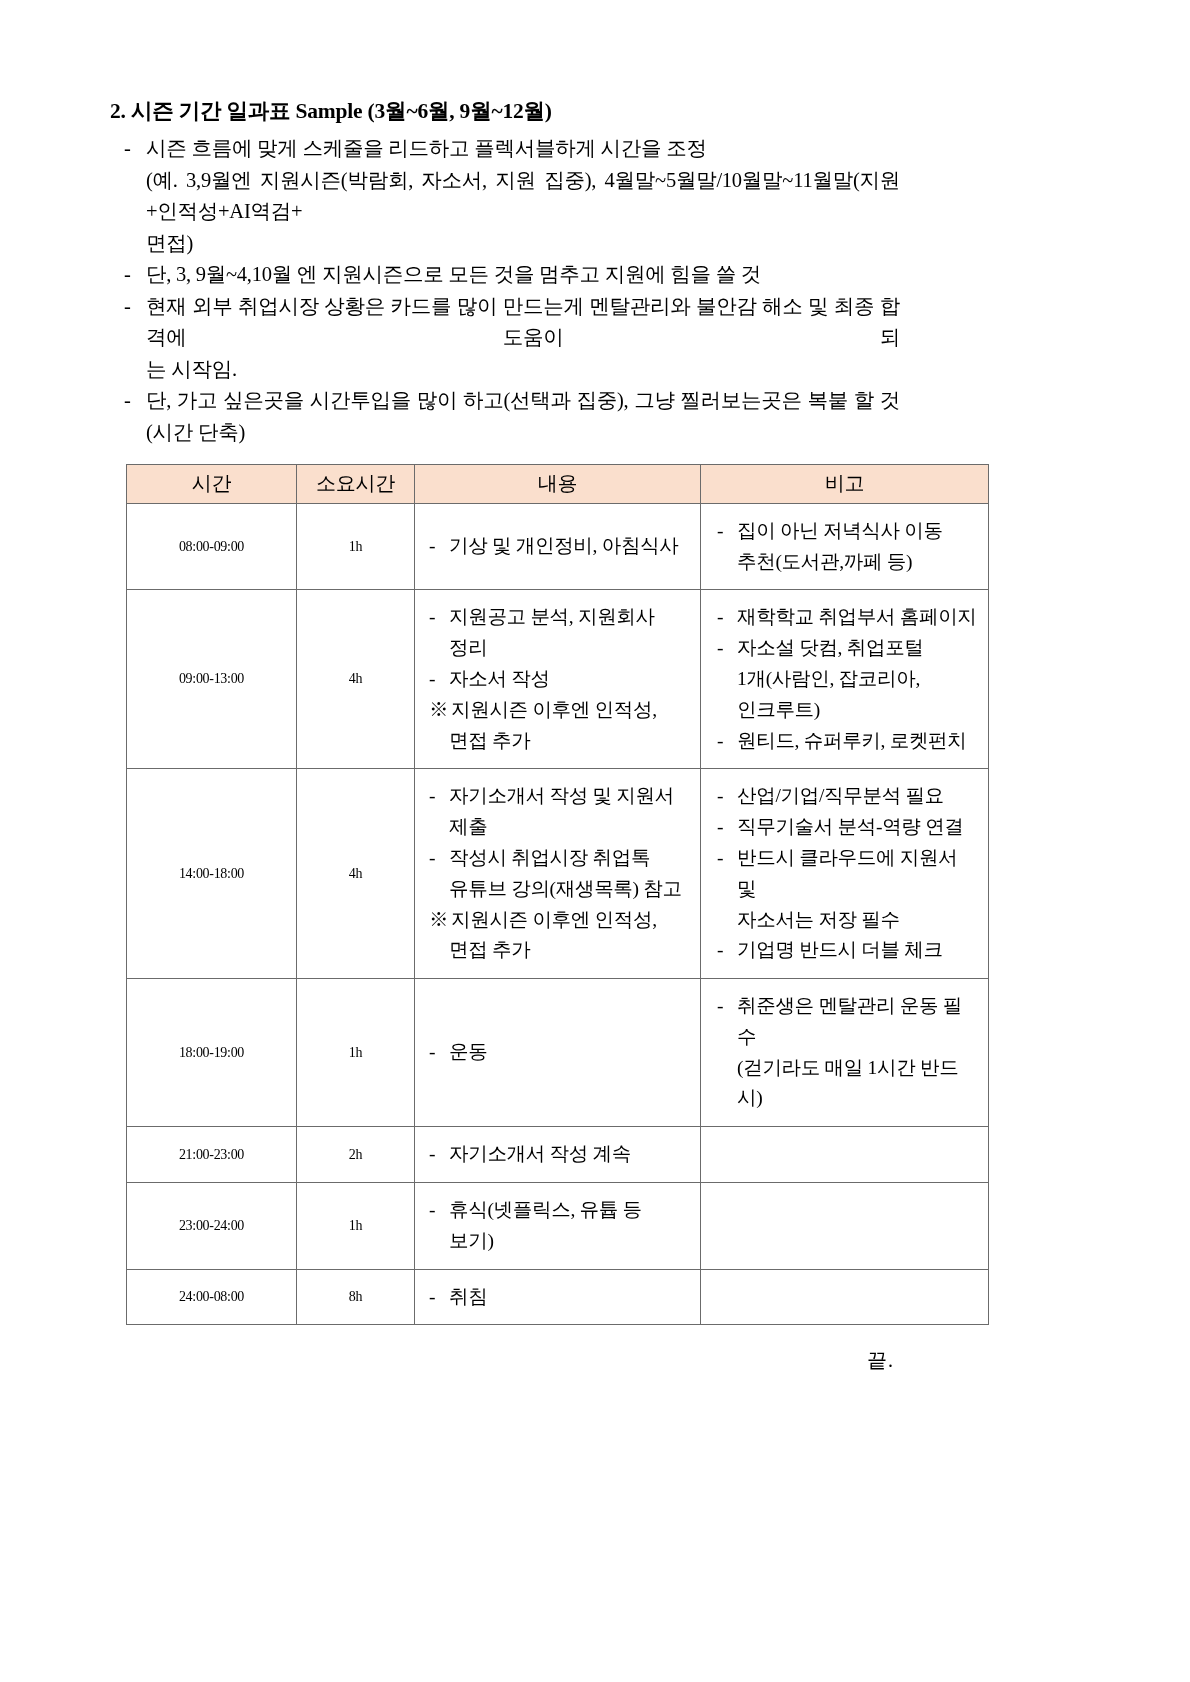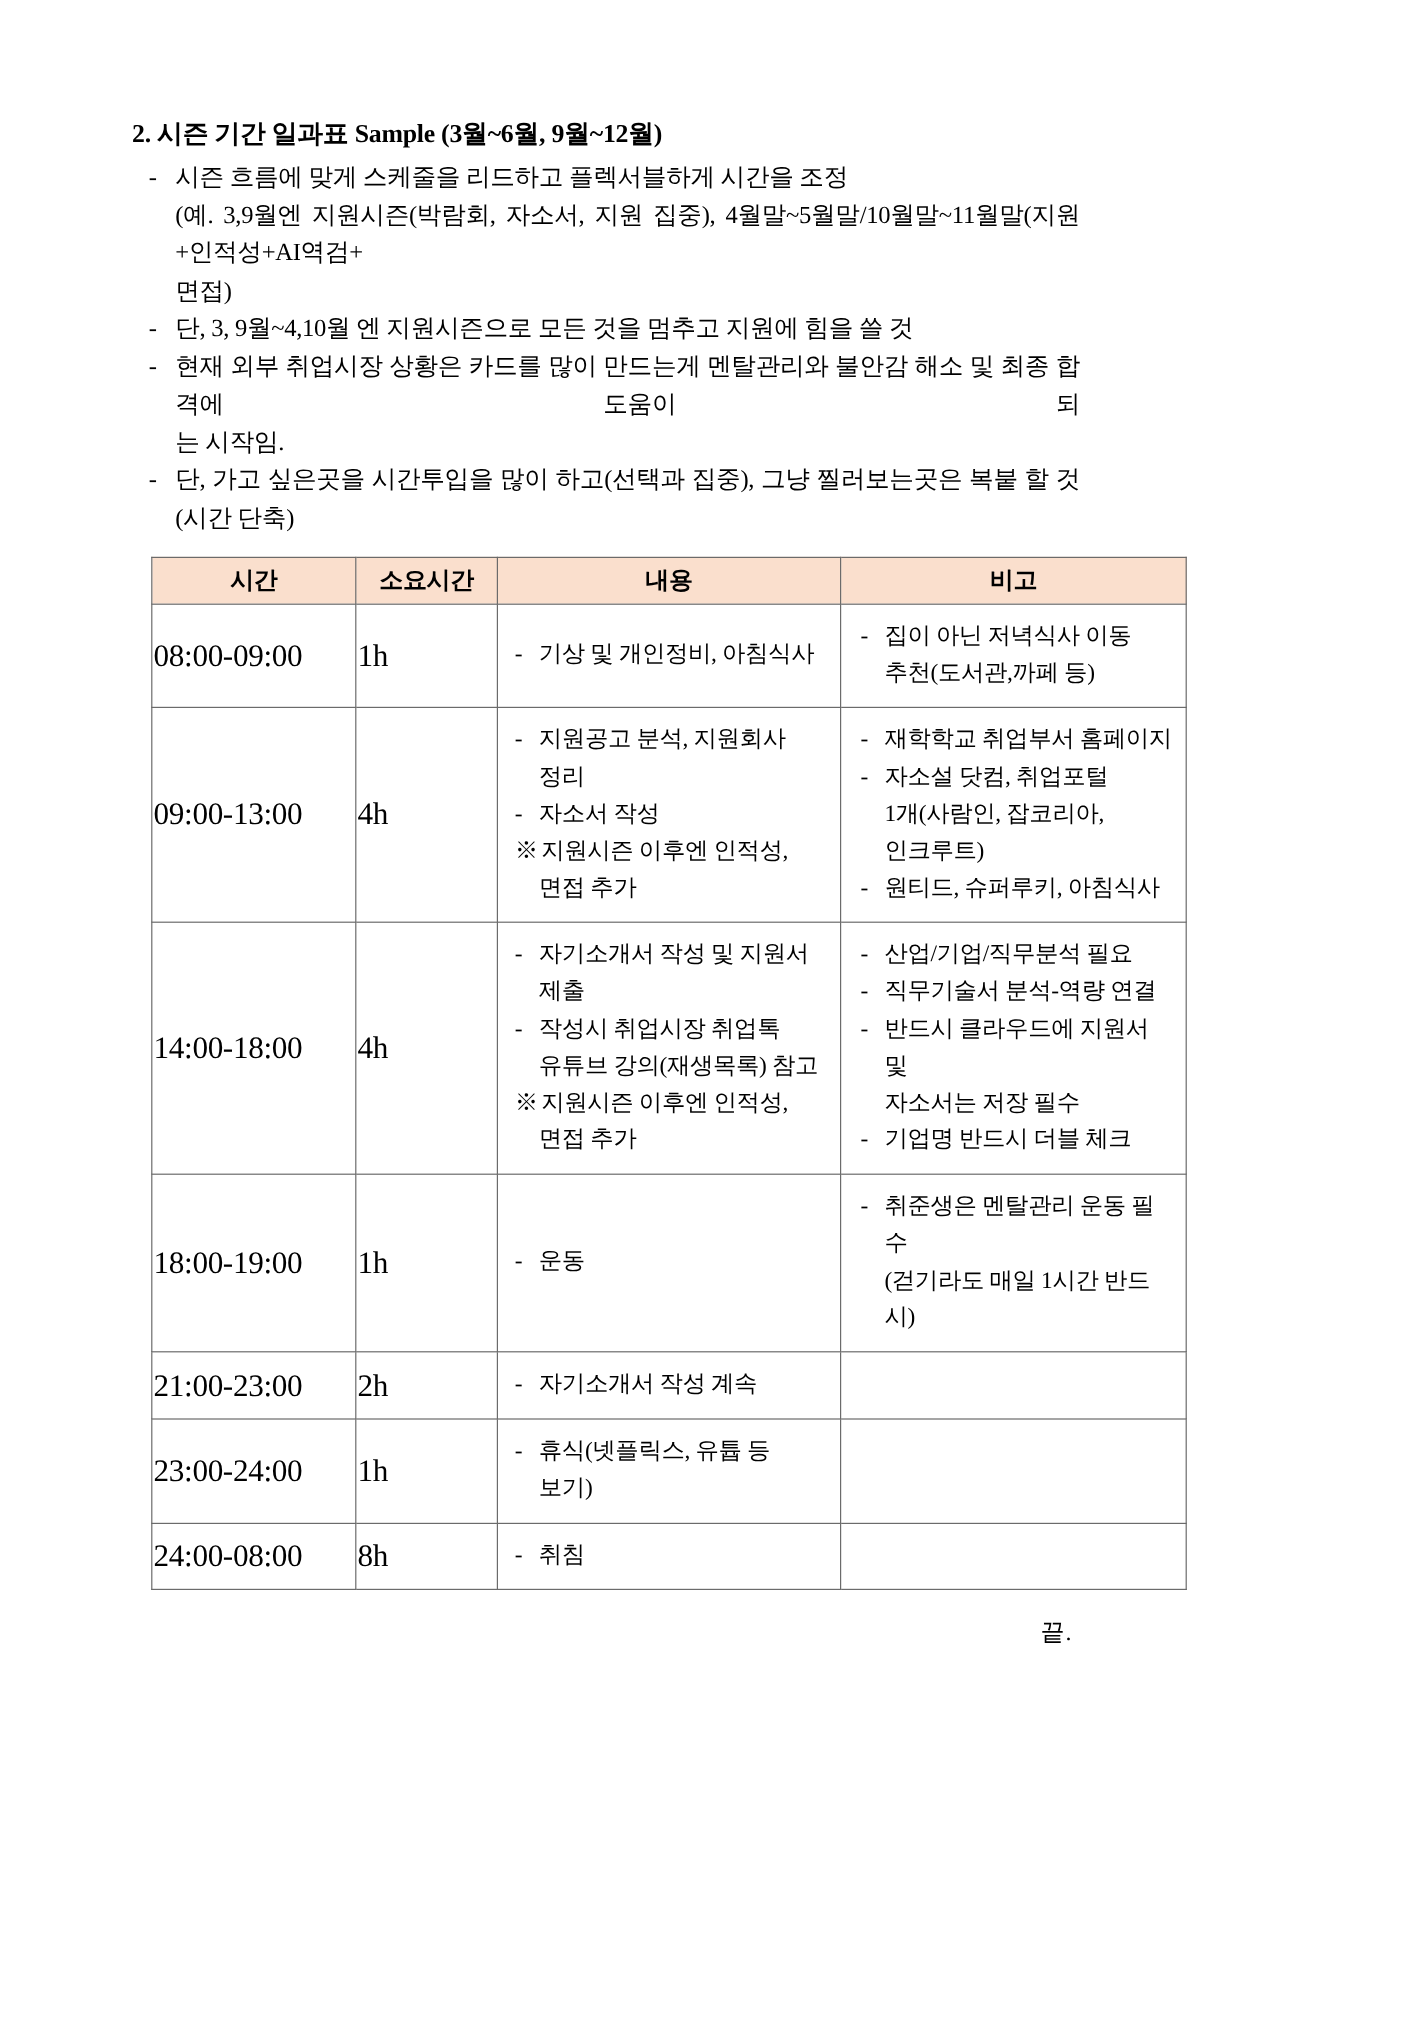--- a/index.html
+++ b/index.html
@@ -85,32 +85,33 @@
   }
   table.schedule th,
   table.schedule td {
     border: 1.1px solid #6b6b6b;
     vertical-align: middle;
     letter-spacing: -0.3px;
   }
   table.schedule thead th {
     background: #fadfcd;
     text-align: center;
-    font-weight: bold;
+    font-weight: normal;
     height: 34px;
     padding: 2px 0;
     font-size: 20px;
   }
   col.c-time   { width: 170px; }
   col.c-dur    { width: 118px; }
   col.c-content{ width: 286px; }
   col.c-note   { width: 288px; }
 
   td.time, td.dur {
-    font-size: 26px;
+    text-align: center;
+    font-size: 14px;
     letter-spacing: 0px;
   }
   td.content, td.note {
     padding: 12px 10px 12px 14px;
     line-height: 1.58;
   }
   td.note {
     padding-left: 16px;
   }
   .li {
@@ -188,21 +189,21 @@
               <span class="li"><span class="mk"></span><span>정리</span></span>
               <span class="li"><span class="mk">-</span><span>자소서 작성</span></span>
               <span class="li star"><span class="mk star">※</span><span>지원시즌 이후엔 인적성,</span></span>
               <span class="li"><span class="mk"></span><span>면접 추가</span></span>
             </td>
             <td class="note">
               <span class="li"><span class="mk">-</span><span>재학학교 취업부서 홈페이지</span></span>
               <span class="li"><span class="mk">-</span><span>자소설 닷컴, 취업포털</span></span>
               <span class="li"><span class="mk"></span><span>1개(사람인, 잡코리아,</span></span>
               <span class="li"><span class="mk"></span><span>인크루트)</span></span>
-              <span class="li"><span class="mk">-</span><span>원티드, 슈퍼루키, 아침식사</span></span>
+              <span class="li"><span class="mk">-</span><span>원티드, 슈퍼루키, 로켓펀치</span></span>
             </td>
           </tr>
           <tr>
             <td class="time">14:00-18:00</td>
             <td class="dur">4h</td>
             <td class="content">
               <span class="li"><span class="mk">-</span><span>자기소개서 작성 및 지원서</span></span>
               <span class="li"><span class="mk"></span><span>제출</span></span>
               <span class="li"><span class="mk">-</span><span>작성시 취업시장 취업톡</span></span>
               <span class="li"><span class="mk"></span><span>유튜브 강의(재생목록) 참고</span></span>

